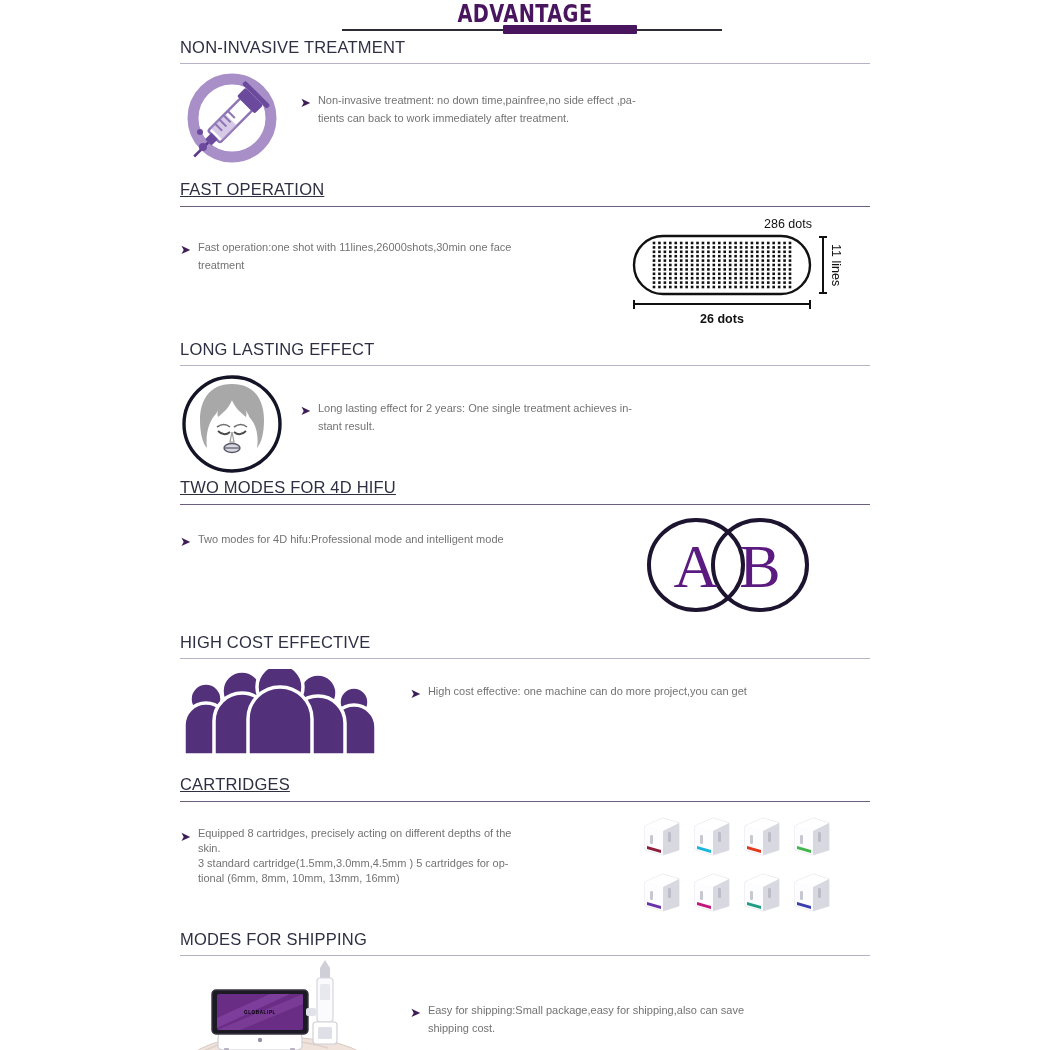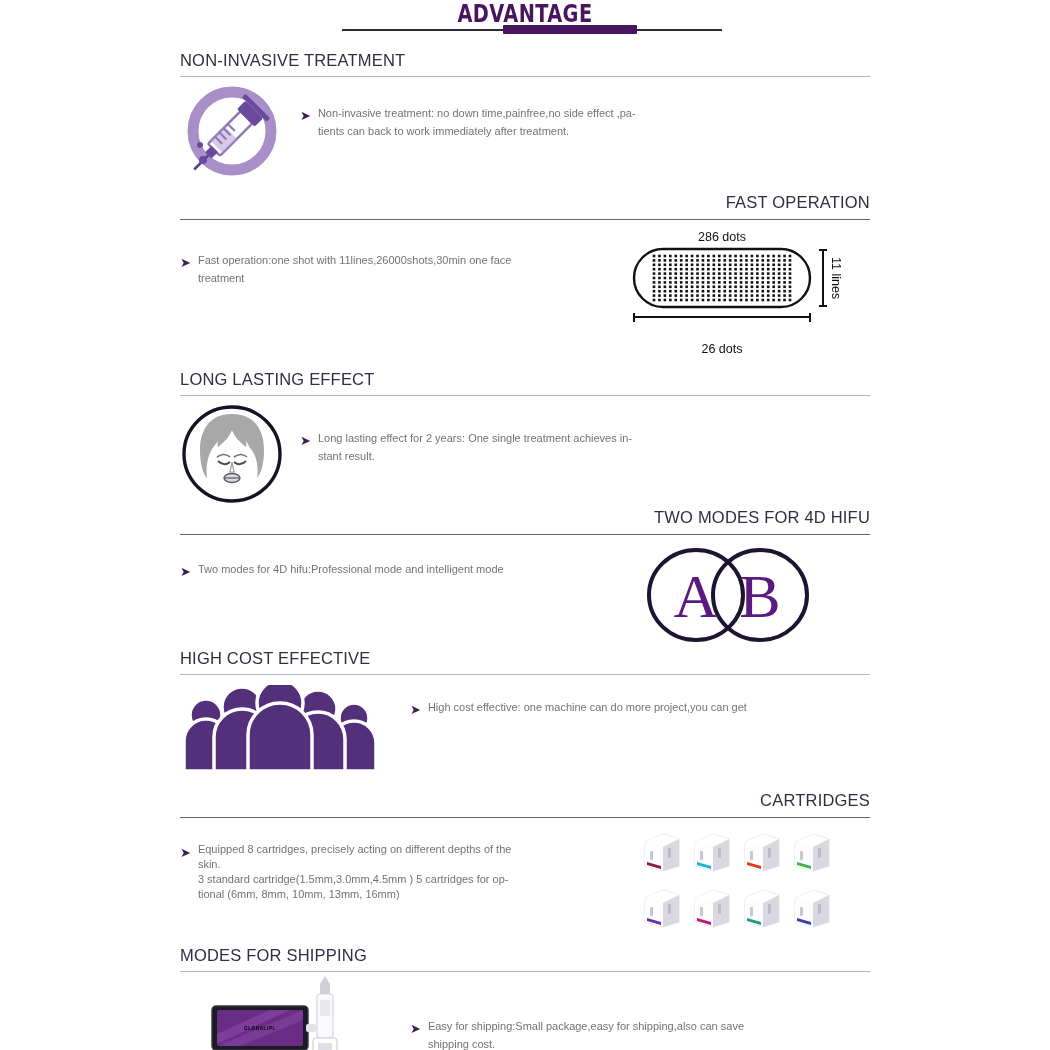--- a/index.html
+++ b/index.html
@@ -21,21 +21,21 @@
     color:#49155e;transform:scaleX(.86);
   }
   .banner-rule{position:absolute;left:162px;right:148px;top:29px;height:2px;background:#2b2b38;}
   .banner-rule-mid{position:absolute;left:323px;top:25px;width:134px;height:9px;background:#49155e;border-radius:1px;}
 
   
   .sec-head{
     font-size:16.5px;color:#2f2f44;letter-spacing:.2px;
     font-family:"Liberation Sans",sans-serif;white-space:nowrap;
   }
-  .sec-head.right{text-align:right;}
+  .sec-head.right{text-align:left;text-decoration:underline;}
   .hr{height:1px;background:#b9b2c4;width:100%;}
   .hr.dark{background:#6d5d7e;height:1px;}
 
   
   .row{display:flex;align-items:flex-start;}
   .bullet-wrap{display:flex;align-items:flex-start;}
   .bullet{
     color:#3d1d55;font-size:13px;line-height:1;margin-right:7px;
     margin-top:4px;flex:0 0 auto;
   }
@@ -70,21 +70,21 @@
 
 <div class="page">
  <div class="canvas">
 
   <div class="banner">
     <div class="banner-title">ADVANTAGE</div>
     <div class="banner-rule"></div>
     <div class="banner-rule-mid"></div>
   </div>
 
-  <div style="margin-top:15px;">
+  <div style="margin-top:2px;">
     <div class="sec-head">NON-INVASIVE TREATMENT</div>
     <div class="hr" style="margin-top:6px;"></div>
     <div class="row" style="margin-top:6px;">
 
       <span class="ico" style="width:120px;">
         <svg width="110" height="100" viewBox="0 0 110 100">
           <circle cx="52" cy="48" r="39" fill="none" stroke="#a98fc8" stroke-width="11"></circle>
           <g transform="rotate(-45 52 48)">
             <rect x="26" y="40" width="46" height="17" rx="2" fill="#ffffff" stroke="#8e74b4" stroke-width="2.4"></rect>
             <rect x="71" y="36" width="12" height="25" rx="2" fill="#6b4a9e"></rect>
@@ -119,21 +119,21 @@
     <div class="row" style="margin-top:10px;">
       <div class="bullet-wrap" style="width:440px;margin-top:22px;">
         <span class="bullet">➤</span>
         <div class="btxt">
           <span class="l1">Fast operation:one shot with 11lines,26000shots,30min one face</span>
           <span class="l2">treatment</span>
         </div>
       </div>
 
       <div style="margin-left:12px;">
-        <div class="matrix-label" style="width:180px;">286 dots</div>
+        <div class="matrix-label" style="width:180px;text-align:right;">286 dots</div>
         <div style="display:flex;align-items:center;margin-top:3px;">
           <svg width="180" height="62" viewBox="0 0 180 62">
             <rect x="2" y="2" width="176" height="58" rx="29" fill="#fff" stroke="#111" stroke-width="2.4"></rect>
             <g fill="#111">
               
               
             </g>
             <g id="dotgrid" fill="#111">
                   <rect x="20.70" y="7.70" width="2.6" height="2.6"></rect>
                   <rect x="26.14" y="7.70" width="2.6" height="2.6"></rect>
@@ -430,21 +430,21 @@
                   <line x1="0" y1="59" x2="8" y2="59" stroke="#111" stroke-width="2"></line>
                 </svg>
             <span class="vlabel" style="margin-left:2px;">11 lines</span>
           </div>
         </div>
         <svg width="180" height="9" style="display:block;margin-top:4px;">
               <line x1="2" y1="4" x2="178" y2="4" stroke="#111" stroke-width="2"></line>
               <line x1="2" y1="0" x2="2" y2="9" stroke="#111" stroke-width="2"></line>
               <line x1="178" y1="0" x2="178" y2="9" stroke="#111" stroke-width="2"></line>
             </svg>
-        <div class="matrix-label" style="width:180px;margin-top:20px;">26 dots</div>
+        <div class="matrix-label" style="width:180px;margin-top:3px;font-weight:bold;">26 dots</div>
       </div>
     </div>
   </div>
 
   <div style="margin-top:14px;">
     <div class="sec-head">LONG LASTING EFFECT</div>
     <div class="hr" style="margin-top:6px;"></div>
     <div class="row" style="margin-top:8px;">
       <span class="ico" style="width:120px;">
         <svg width="104" height="100" viewBox="0 0 104 100">
@@ -486,21 +486,21 @@
         <svg width="180" height="100" viewBox="0 0 180 100">
           <ellipse cx="58" cy="50" rx="47" ry="45" fill="none" stroke="#1d1430" stroke-width="4"></ellipse>
           <ellipse cx="122" cy="50" rx="47" ry="45" fill="none" stroke="#1d1430" stroke-width="4"></ellipse>
           <text x="58" y="72" text-anchor="middle" font-family="Liberation Serif, serif" font-size="62" fill="#5b1a80">A</text>
           <text x="122" y="72" text-anchor="middle" font-family="Liberation Serif, serif" font-size="62" fill="#5b1a80">B</text>
         </svg>
       </span>
     </div>
   </div>
 
-  <div style="margin-top:0;">
+  <div style="margin-top:14px;">
     <div class="sec-head">HIGH COST EFFECTIVE</div>
     <div class="hr" style="margin-top:6px;"></div>
     <div class="row" style="margin-top:10px;">
       <span class="ico" style="width:230px;">
         <svg width="200" height="86" viewBox="0 0 200 86">
           <g fill="#52307a" stroke="#ffffff" stroke-width="3.5">
             <circle cx="26" cy="30" r="16"></circle>
             <path d="M4 86 V56 a22 22 0 0 1 44 0 V86 Z"></path>
             <circle cx="174" cy="33" r="15"></circle>
             <path d="M152 86 V58 a22 22 0 0 1 44 0 V86 Z"></path>

